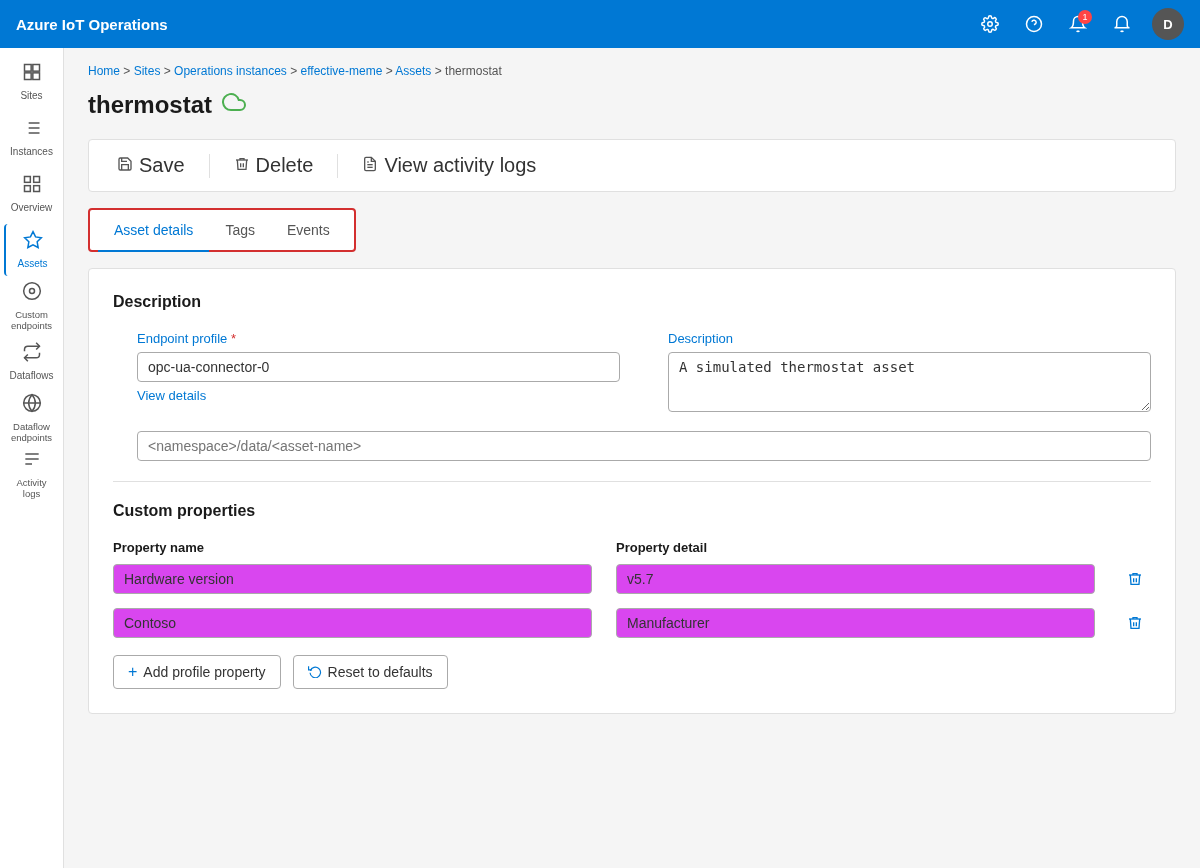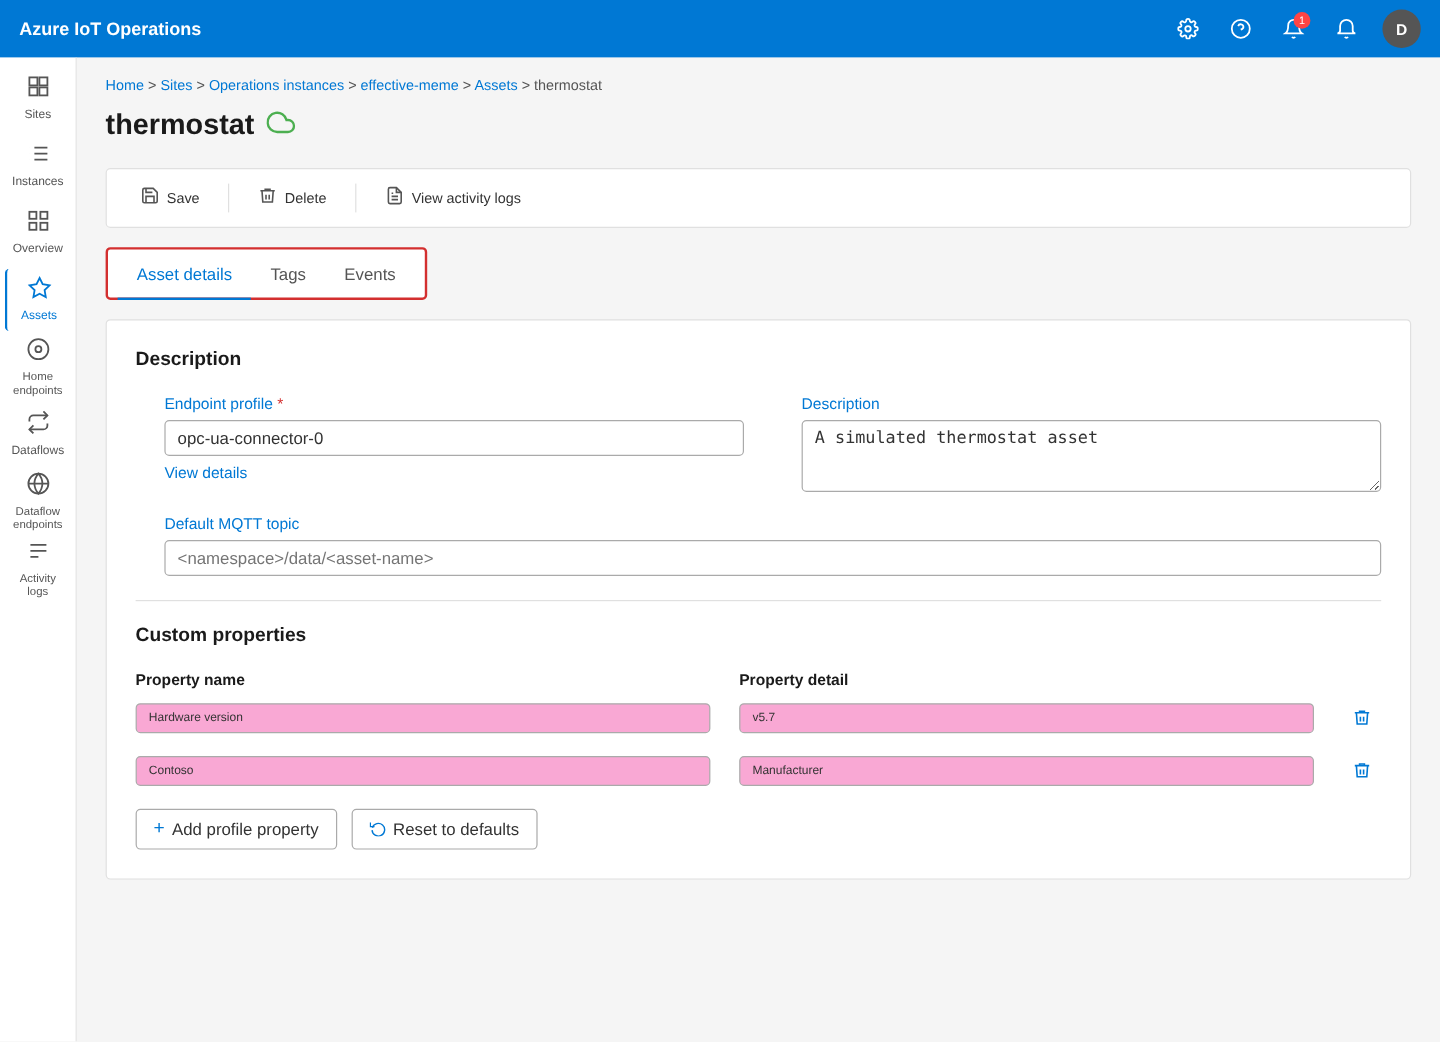--- a/index.html
+++ b/index.html
@@ -157,21 +157,21 @@
     }
     .toolbar-btn {
       display: flex;
       align-items: center;
       gap: 6px;
       padding: 6px 12px;
       background: transparent;
       border: none;
       cursor: pointer;
       color: #333;
-      font-size: 12px;
+      font-size: 20px;
       border-radius: 4px;
     }
     .toolbar-btn .btn-icon { font-size: 15px; color: #555; }
     .toolbar-divider {
       width: 1px;
       height: 24px;
       background: #e0e0e0;
       margin: 0 4px;
     }
 
@@ -303,23 +303,23 @@
       display: flex;
       gap: 24px;
       align-items: center;
       margin-bottom: 12px;
     }
     .prop-input {
       flex: 1;
       padding: 6px 10px;
       border: 1px solid #aaa;
       border-radius: 4px;
-      font-size: 10px;
+      font-size: 14px;
       color: #333;
-      background: #f9a8d4;
+      background: #d946ef;
       outline: none;
     }
     .prop-delete-btn {
       width: 32px;
       height: 32px;
       display: flex;
       align-items: center;
       justify-content: center;
       background: transparent;
       border: none;
@@ -440,21 +440,21 @@
       </span>
       <span class="label" style="color:#0078d4;">Assets</span>
     </div>
     <div class="sidebar-item">
       <span class="icon">
         <svg width="20" height="20" viewBox="0 0 24 24" fill="none" stroke="#555" stroke-width="1.8">
           <circle cx="12" cy="12" r="10"></circle>
           <circle cx="12" cy="12" r="3"></circle>
         </svg>
       </span>
-      <span class="label" style="text-align:center; font-size:9.5px;">Home endpoints</span>
+      <span class="label" style="text-align:center; font-size:9.5px;">Custom endpoints</span>
     </div>
     <div class="sidebar-item">
       <span class="icon">
         <svg width="20" height="20" viewBox="0 0 24 24" fill="none" stroke="#555" stroke-width="1.8">
           <polyline points="17 1 21 5 17 9"></polyline>
           <path d="M3 11V9a4 4 0 0 1 4-4h14"></path>
           <polyline points="7 23 3 19 7 15"></polyline>
           <path d="M21 13v2a4 4 0 0 1-4 4H3"></path>
         </svg>
       </span>
@@ -582,21 +582,20 @@
           </div>
 
           <div class="form-group">
             <label class="form-label">Description</label>
             <textarea class="form-textarea" style="">A simulated thermostat asset</textarea>
           </div>
         </div>
 
         <div class="form-row">
           <div class="form-group form-group-full" style="flex:1;max-width:100%;">
-            <label class="form-label">Default MQTT topic</label>
             <input class="form-input" type="text" placeholder="&lt;namespace&gt;/data/&lt;asset-name&gt;" style="">
           </div>
         </div>
       </div>
 
       <hr class="section-divider">
 
       <div>
         <div class="section-title">Custom properties</div>
 

